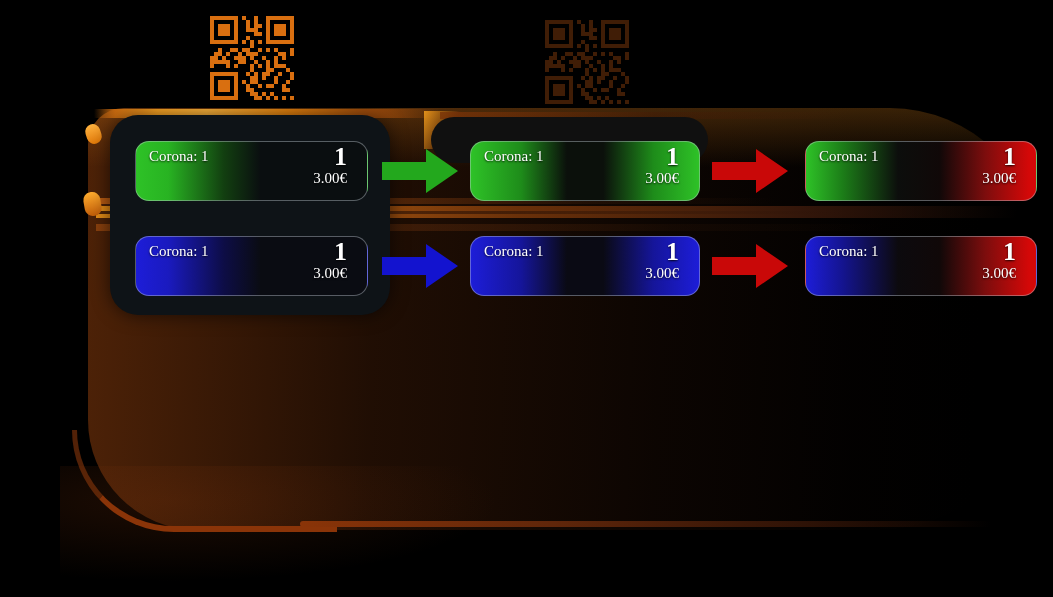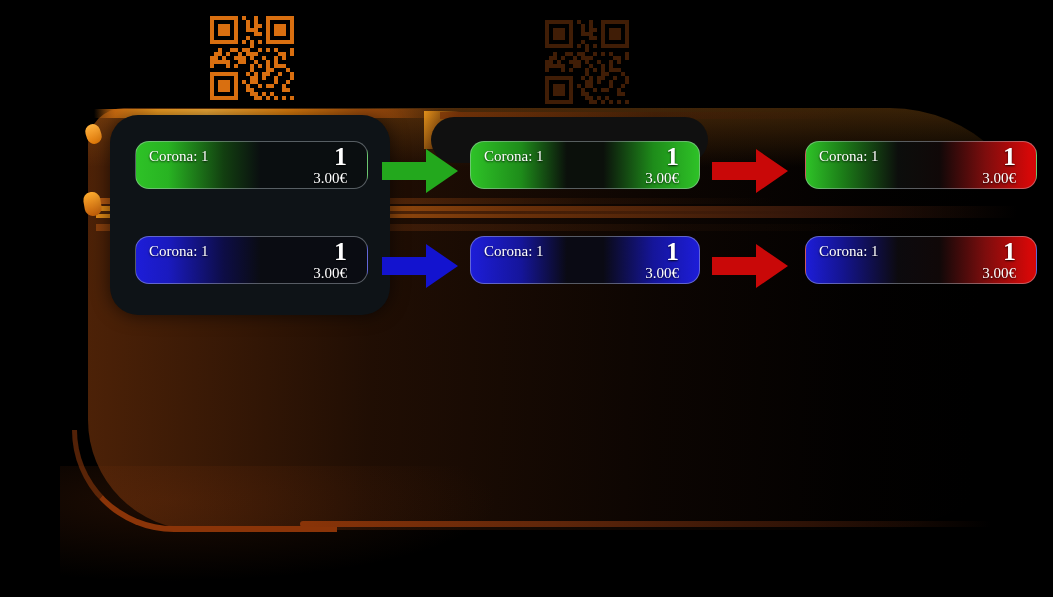--- a/index.html
+++ b/index.html
@@ -68,21 +68,21 @@
     border-radius:28px;background:#0e1317;
     box-shadow:0 0 18px rgba(0,0,0,.6);
   }
   #pill-shadow-blob{
     left:431px;top:117px;width:277px;height:46px;
     border-radius:23px;background:#101010;
   }
 
   
   .pill{
-    height:48px;border-radius:14px;
+    height:60px;border-radius:14px;
     border:1px solid rgba(195,205,215,0.42);
     box-sizing:border-box;color:#fff;
   }
   .pill .label{position:absolute;left:13px;top:6px;font-size:15px;
     text-shadow:0 1px 2px rgba(0,0,0,.85);white-space:nowrap;}
   .pill .right{position:absolute;right:20px;top:2px;text-align:right;
     text-shadow:0 1px 2px rgba(0,0,0,.85);}
   .pill .qty{font-size:26px;font-weight:bold;line-height:26px;}
   .pill .price{font-size:15px;line-height:16px;text-align:center;}
   .p-green-fade{background:linear-gradient(90deg,#2ec227 0%,#28b322 14%,#123f10 38%,#0a0e10 54%,#0a0e10 100%);}

